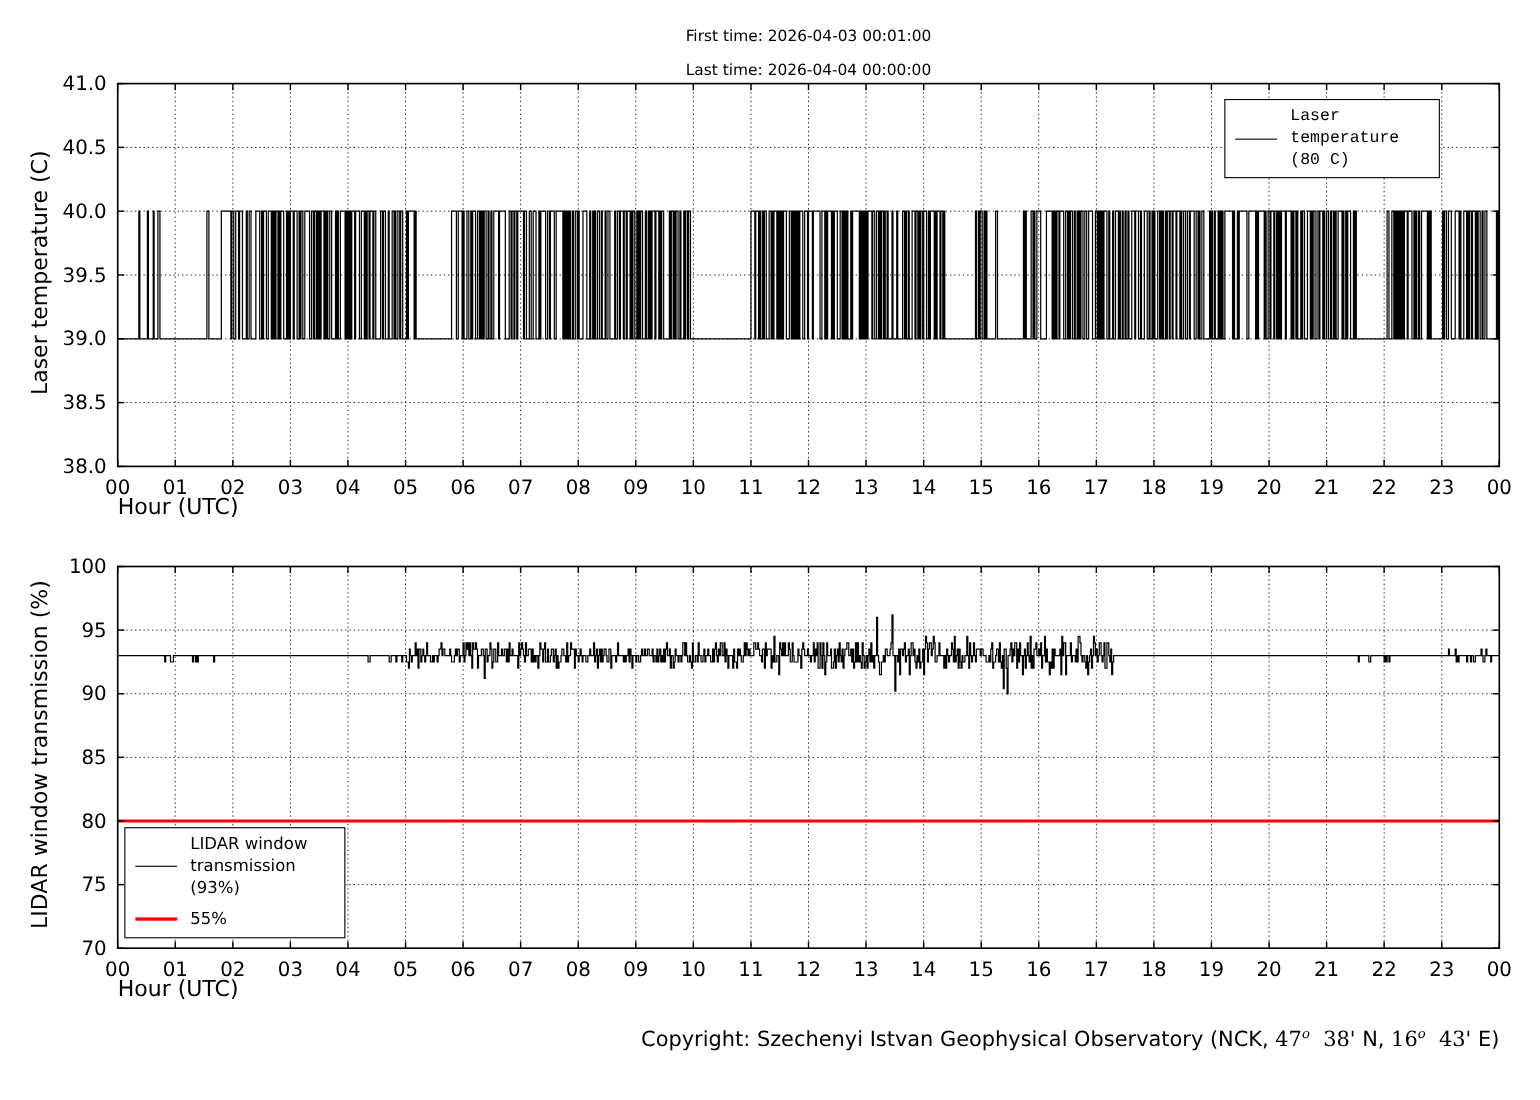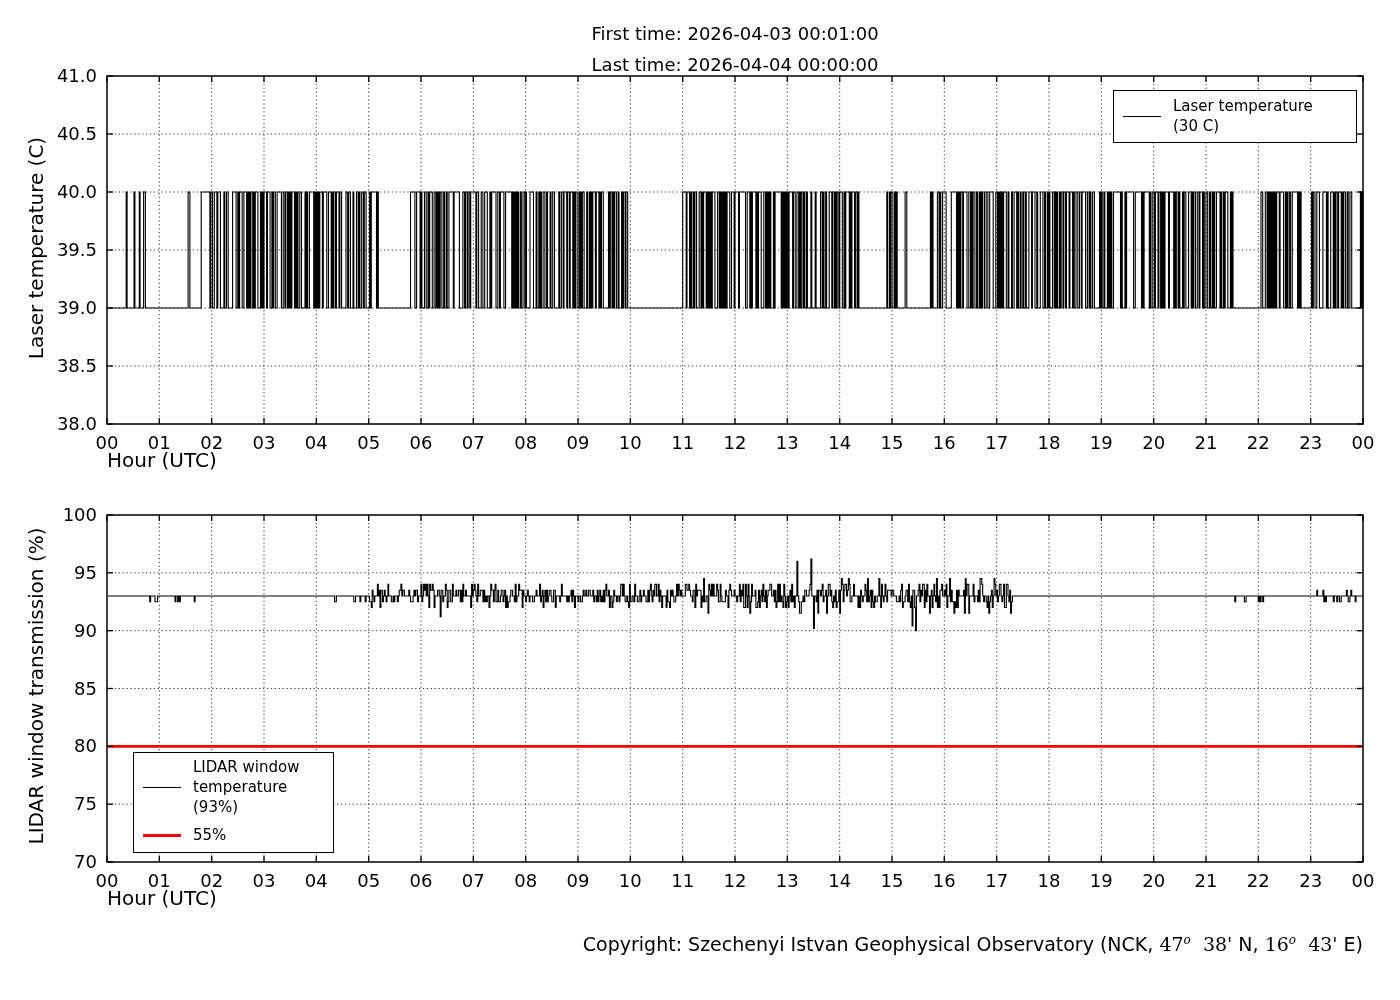--- a/index.html
+++ b/index.html
@@ -1,31 +1,31 @@
 <!DOCTYPE html>
 <html><head>
 <meta charset="utf-8">
 <style>
   html,body{margin:0;padding:0;background:#fff;}
   body{font-family:"DejaVu Sans","Liberation Sans",sans-serif;color:#000;}
   .fig{position:relative;width:1400px;height:1000px;background:#ffffff;overflow:hidden;}
   .fig svg{position:absolute;left:0;top:0;}
   .chart-title{position:absolute;left:107px;top:18px;width:1256px;text-align:center;
-    font-size:18px;line-height:31px;}
+    font-size:14px;line-height:31px;}
   .axlabel-x{position:absolute;left:107px;width:1256px;text-align:left;font-size:20px;}
   .axlabel-y{position:absolute;left:-174px;width:420px;text-align:center;font-size:20px;
     transform:rotate(-90deg);transform-origin:center;}
   .legend{position:absolute;background:#fff;border:1.6px solid #000;box-sizing:border-box;
     font-size:15px;line-height:20px;z-index:5;}
   .legend-row{display:flex;align-items:center;padding:5px 9px;}
   .legend-sample{flex:0 0 38px;height:0;margin-right:12px;}
   .sample-black{border-top:1.6px solid #000;}
   .sample-red{border-top:3px solid #ff0000;}
-  .legend-top{left:1113px;top:90px;width:244px;min-height:53px;}
-  .legend-bottom{left:113px;top:752px;width:201px;min-height:101px;margin-left:20px;}
+  .legend-top{left:1113px;top:90px;width:196px;min-height:53px;font-family:Liberation Mono, monospace;}
+  .legend-bottom{left:113px;top:752px;width:201px;min-height:101px;}
   .legend-bottom .legend-row{padding:4px 9px;}
   .copyright{position:absolute;left:107px;top:933px;width:1256px;text-align:right;
     font-size:19px;white-space:pre;}
   .math-serif{font-family:"DejaVu Serif","Liberation Serif",serif;}
   .math-sup{font-family:"DejaVu Serif","Liberation Serif",serif;font-style:italic;
     font-size:12px;vertical-align:super;}
 </style>
 </head>
 <body>
 
@@ -312,31 +312,31 @@
   <div class="axlabel-x" style="top:448px;">Hour (UTC)</div>
 
   <div class="axlabel-y" style="top:674px;">LIDAR window transmission (%)</div>
   <div class="axlabel-x" style="top:886px;">Hour (UTC)</div>
 
   <div class="legend legend-top">
     <div class="legend-row">
       <span class="legend-sample sample-black"></span>
       <span>
         <div>Laser temperature</div>
-        <div>(30 C)</div>
+        <div>(80 C)</div>
       </span>
     </div>
   </div>
 
   <div class="legend legend-bottom">
     <div class="legend-row">
       <span class="legend-sample sample-black"></span>
       <span>
         <div>LIDAR window</div>
-        <div>temperature</div>
+        <div>transmission</div>
         <div>(93%)</div>
       </span>
     </div>
     <div class="legend-row">
       <span class="legend-sample sample-red"></span>
       <span>55%</span>
     </div>
   </div>
 
   <div class="copyright"><span>Copyright: Szechenyi Istvan Geophysical Observatory (NCK, </span><span class="math-serif">47</span><sup class="math-sup">o</sup><span class="math-serif">  38' </span><span>N, </span><span class="math-serif">16</span><sup class="math-sup">o</sup><span class="math-serif">  43' </span><span>E)</span></div>

